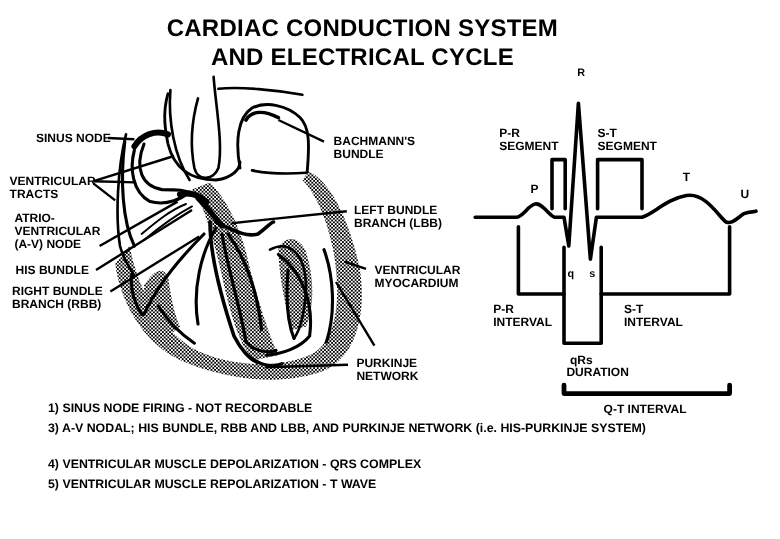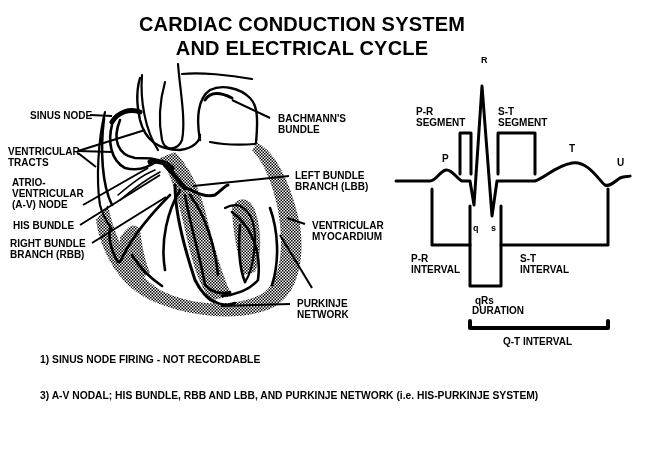--- a/index.html
+++ b/index.html
@@ -4,21 +4,21 @@
 <style>
   html, body { margin: 0; padding: 0; background: #ffffff; }
   body { width: 650px; height: 449px; position: relative; overflow: hidden;
          font-family: "Liberation Sans", sans-serif; color: #000; }
   .title { position: absolute; left: 0; width: 604px; text-align: center;
            font-weight: bold; font-size: 20px; letter-spacing: 0.2px; line-height: 24px; }
   .lbl { position: absolute; font-weight: bold; font-size: 10px; line-height: 11.5px;
          white-space: nowrap; }
   .lbl.c { text-align: left; }
   .notes { position: absolute; left: 40px; top: 334px; font-weight: bold; font-size: 10.3px; }
-  .note { height: 17px; line-height: 13px; white-space: nowrap; margin-top: 19px; }
+  .note { height: 17px; line-height: 13px; white-space: nowrap; }
   .note .cont { display: block; padding-left: 18px; }
   .note.two { height: 30px; }
   svg { position: absolute; left: 0; top: 0; }
 </style>
 </head>
 <body>
 
 <div class="title" style="top:12px">CARDIAC CONDUCTION SYSTEM</div>
 <div class="title" style="top:36px">AND ELECTRICAL CYCLE</div>
 
@@ -145,13 +145,15 @@
 <div class="lbl c" style="left:520px;top:264px;width:70px">INTERVAL</div>
 <div class="lbl" style="left:475px;top:295px">qRs</div>
 <div class="lbl" style="left:472px;top:305px">DURATION</div>
 <div class="lbl" style="left:503px;top:336px">Q-T INTERVAL</div>
 
 <div class="notes">
   <div class="note">1) SINUS NODE FIRING - NOT RECORDABLE</div>
   <div class="note two">
     <span>3) A-V NODAL; HIS BUNDLE, RBB AND LBB, AND PURKINJE NETWORK (i.e. HIS-PURKINJE SYSTEM)</span>
   </div>
+  <div class="note">4) VENTRICULAR MUSCLE DEPOLARIZATION - QRS COMPLEX</div>
+  <div class="note">5) VENTRICULAR MUSCLE REPOLARIZATION - T WAVE</div>
 </div>
 
 </body></html>

